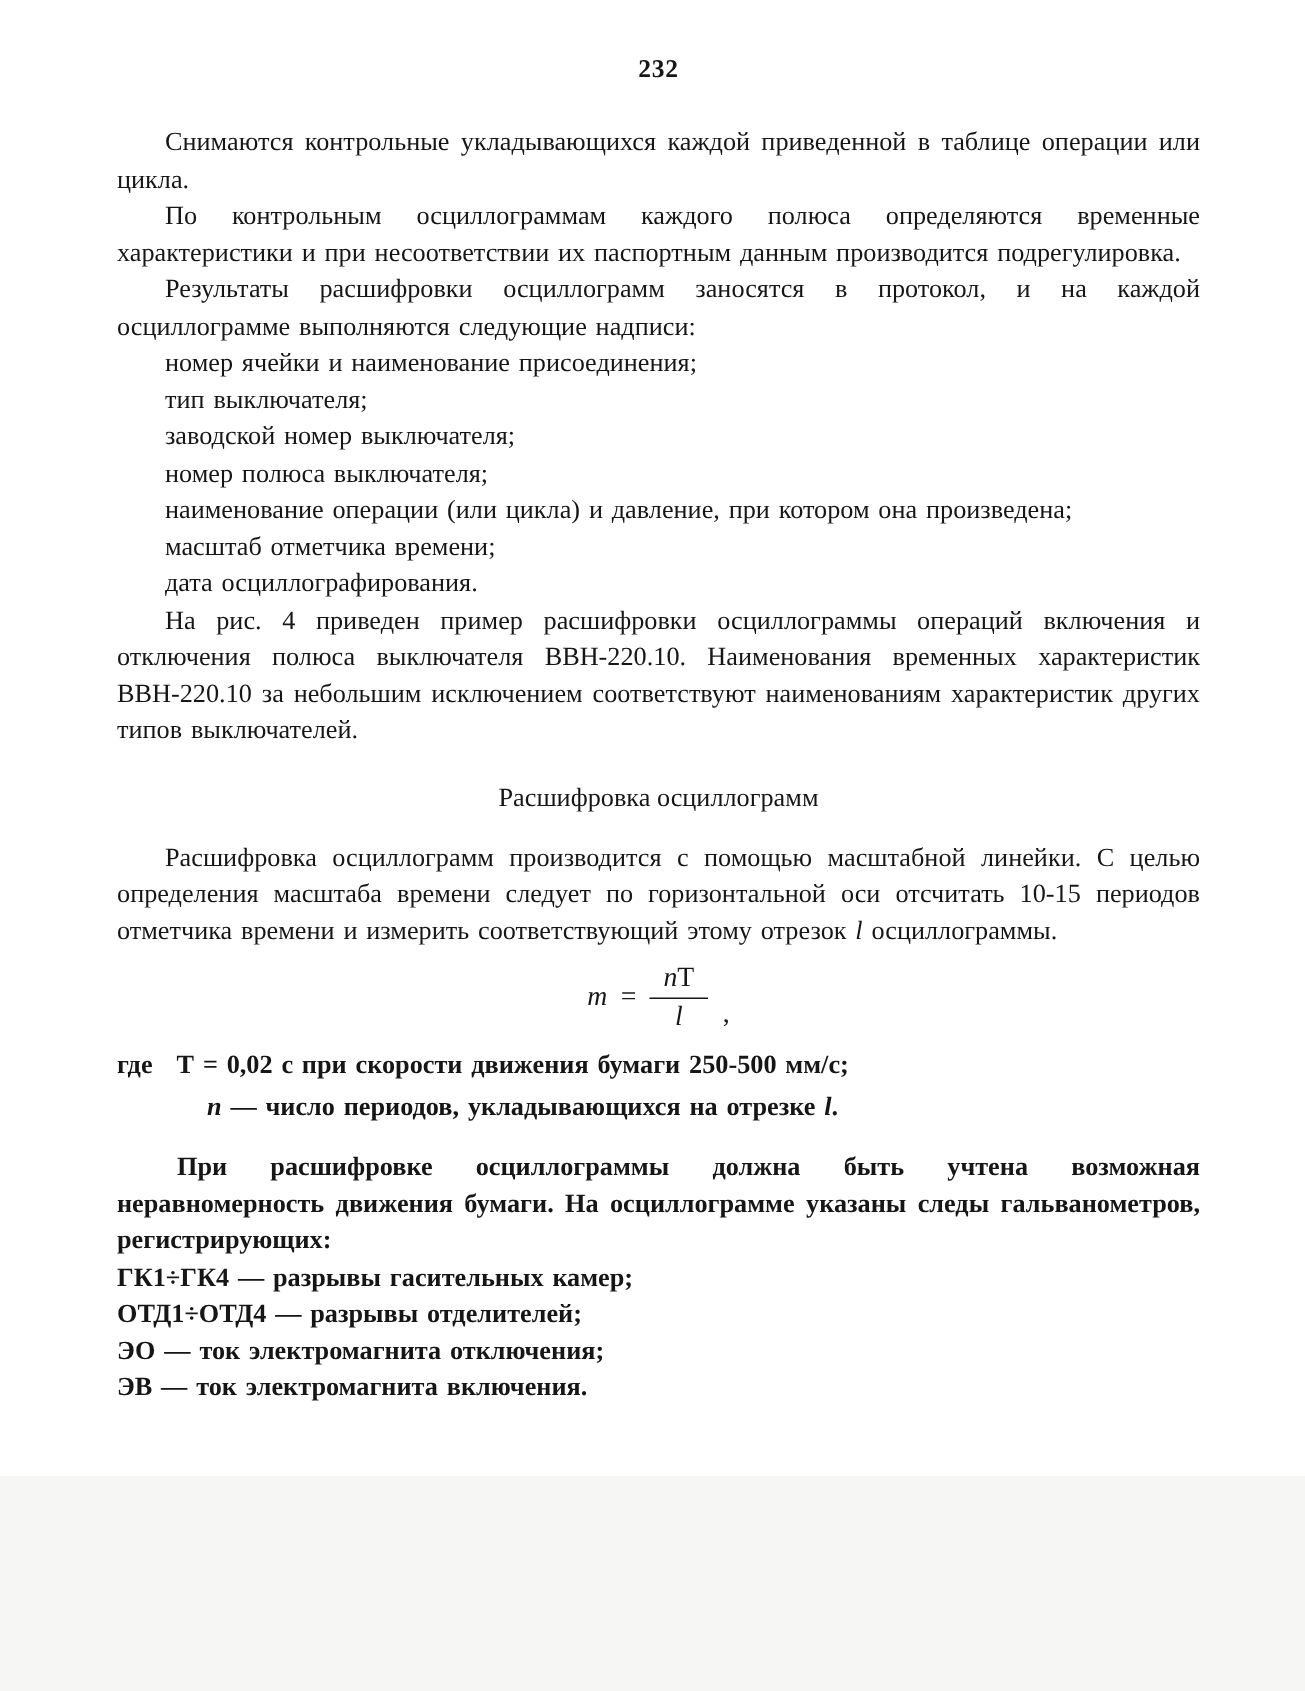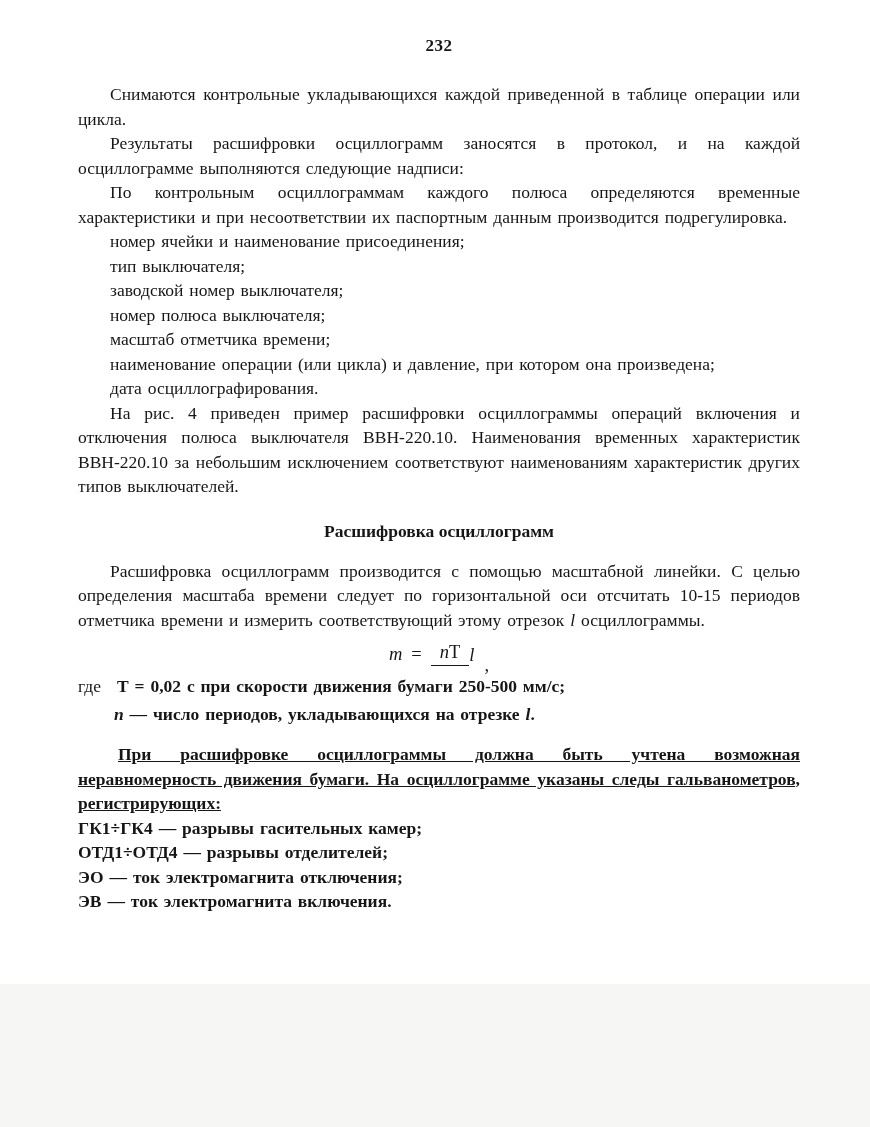--- a/index.html
+++ b/index.html
@@ -31,71 +31,71 @@
     line-height: 24.5px;
     text-align: justify;
     word-spacing: 1.5px;
     hyphens: auto;
   }
   .para, .list-line { text-indent: 32px; }
   .section-heading {
     margin: 20px 0 16px 0;
     font-size: 17.5px;
     line-height: 24px;
-    font-weight: bold;
+    font-weight: normal;
     text-align: center;
   }
   .var { font-style: italic; }
   .formula-row {
     display: flex;
     justify-content: center;
     align-items: center;
     margin: 10px 0 8px 0;
     font-size: 18.5px;
   }
   .f-eq { margin: 0 9px; }
   .frac {
     display: inline-flex;
-    flex-direction: row;
+    flex-direction: column;
     align-items: center;
     justify-content: center;
   }
   .frac .num {
     padding: 0 9px 2px 9px;
     border-bottom: 1.7px solid #161616;
     line-height: 21px;
   }
   .frac .den { padding-top: 2px; line-height: 21px; }
   .f-comma { margin-left: 10px; transform: translateY(11px); }
   .where-block { margin-top: 8px; font-weight: bold; }
   .where-line { text-indent: 0; }
-  .where-intro { margin-right: 16px; font-weight: normal; }
-  .where-line-2 { margin-left: 36px; margin-top: 3px; }
+  .where-intro { margin-right: 16px; font-weight: bold; }
+  .where-line-2 { margin-left: 60px; margin-top: 3px; }
   .bottom-block { margin-top: 16px; font-weight: bold; }
   .bottom-block .list-line { text-indent: 0; }
-  .bottom-block .para { text-indent: 40px; text-decoration: underline; }
+  .bottom-block .para { text-indent: 40px; }
 </style>
 </head>
 <body>
 
 <div class="page">
 
   <div class="page-number">232</div>
 
   <p class="para">Снимаются контрольные укладывающихся каждой приведенной в таблице операции или цикла.</p>
+  <p class="para">По контрольным осциллограммам каждого полюса определяются временные характеристики и при несоответствии их паспортным данным производится подрегулировка.</p>
   <p class="para">Результаты расшифровки осциллограмм заносятся в протокол, и на каждой осциллограмме выполняются следующие надписи:</p>
-  <p class="para">По контрольным осциллограммам каждого полюса определяются временные характеристики и при несоответствии их паспортным данным производится подрегулировка.</p>
 
   <div>
     <p class="list-line">номер ячейки и наименование присоединения;</p>
     <p class="list-line">тип выключателя;</p>
     <p class="list-line">заводской номер выключателя;</p>
     <p class="list-line">номер полюса выключателя;</p>
+    <p class="list-line">наименование операции (или цикла) и давление, при котором она произведена;</p>
     <p class="list-line">масштаб отметчика времени;</p>
-    <p class="list-line">наименование операции (или цикла) и давление, при котором она произведена;</p>
     <p class="list-line">дата осциллографирования.</p>
   </div>
 
   <p class="para">На рис. 4 приведен пример расшифровки осциллограммы операций включения и отключения полюса выключателя ВВН-220.10. Наименования временных характеристик ВВН-220.10 за небольшим исключением соответствуют наименованиям характеристик других типов выключателей.</p>
 
   <h2 class="section-heading">Расшифровка осциллограмм</h2>
 
   <p class="para"><span>Расшифровка осциллограмм производится с помощью масштабной линейки. С целью определения масштаба времени следует по горизонтальной оси отсчитать 10-15 периодов отметчика времени и измерить соответствующий этому отрезок </span><i class="var">l</i><span> осциллограммы.</span></p>
 
 

